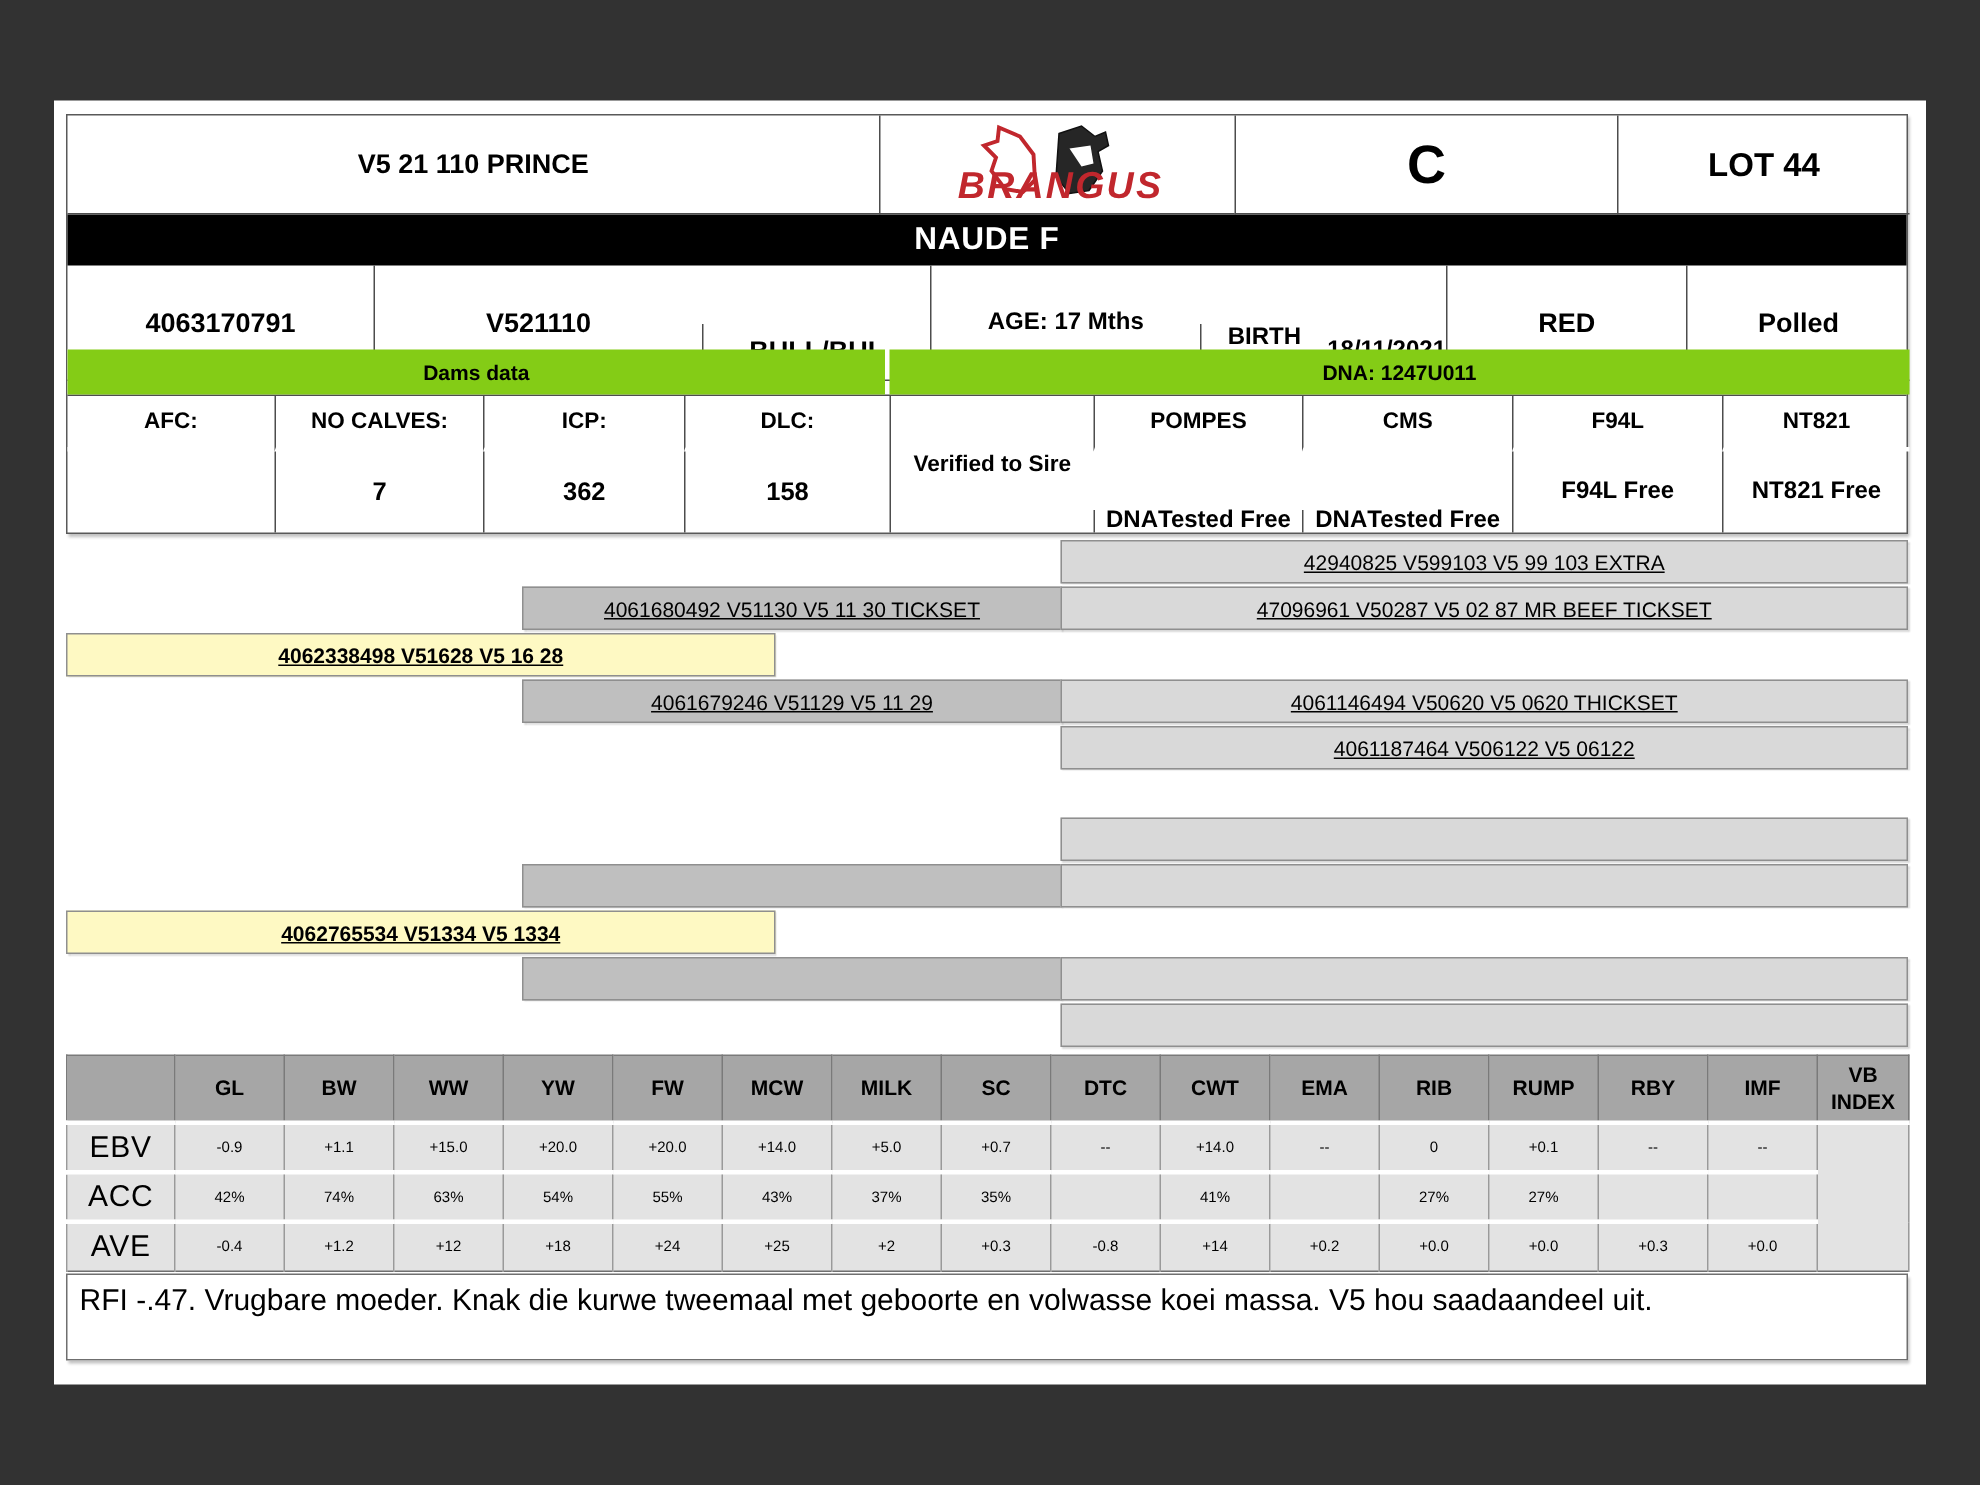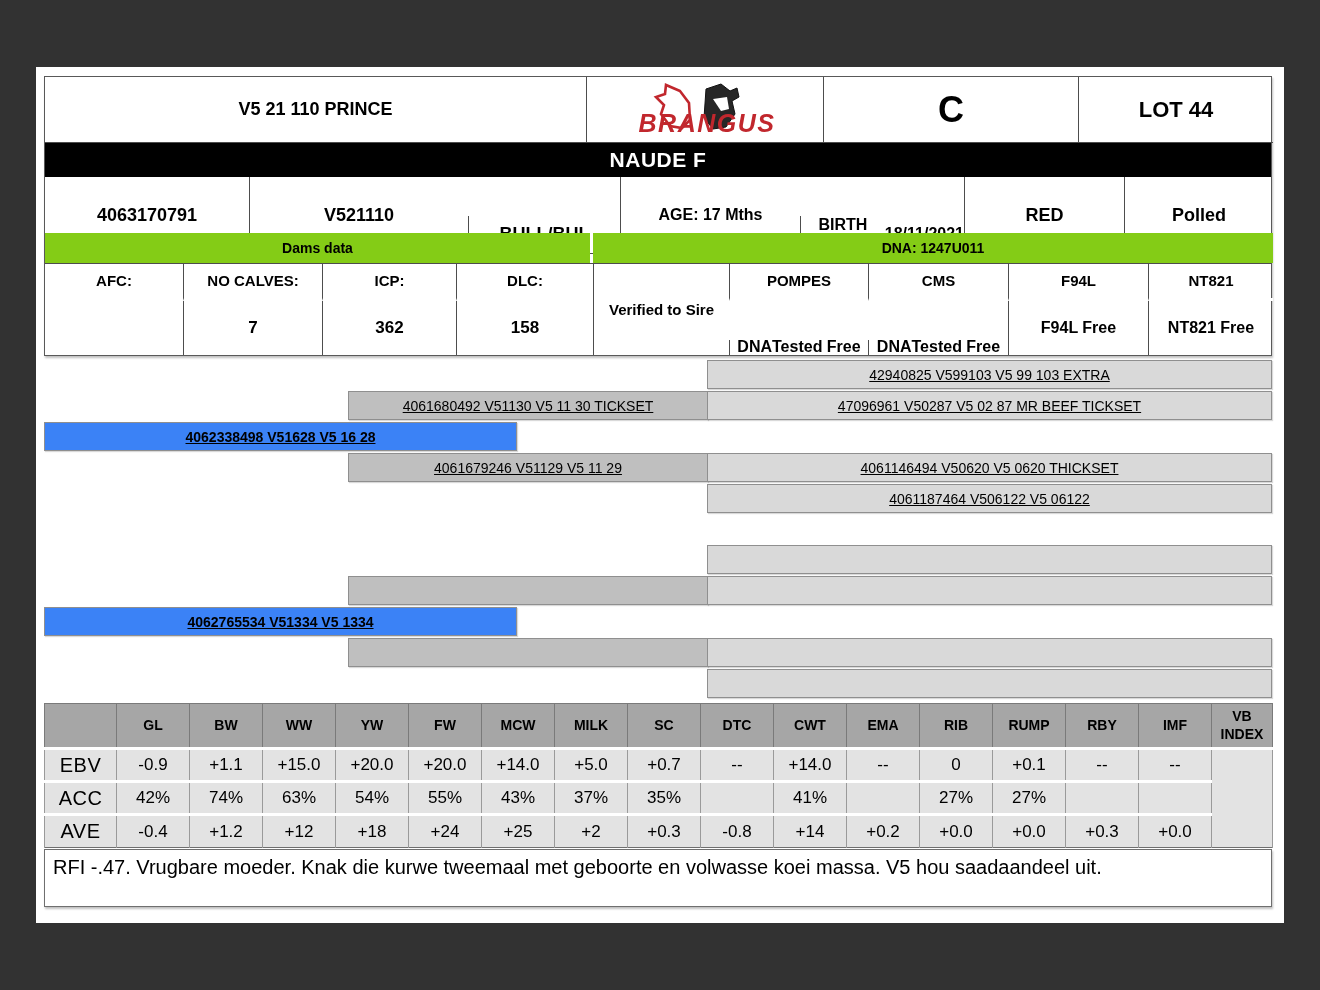--- a/index.html
+++ b/index.html
@@ -43,31 +43,31 @@
   .val { font-size: 17px !important; }
   .testres { font-size: 16px !important; }
 
   
   .ped { position: relative; height: 347px; padding-top: 4px; width: 1228px; }
   .ped-row { position: relative; height: 29px; margin-bottom: 2px; }
   .ped-gap { height: 30px; }
   .bar { position: absolute; top: 0; height: 29px; display: flex; align-items: center;
          justify-content: center; border: 1px solid #8f8f8f; font-size: 14px;
          box-shadow: 1px 1px 1px rgba(0,0,0,.15); text-decoration: underline; }
-  .bar-left  { left: 0;     width: 473px; background: #3b82f6; font-weight: bold; }
+  .bar-left  { left: 0;     width: 473px; background: #fef9c3; font-weight: bold; }
   .bar-mid   { left: 304px; width: 360px; background: #bfbfbf; }
   .bar-right { left: 663px; width: 565px; background: #d9d9d9; }
 
   
   table.ebv { width: 1228px; border-collapse: collapse; table-layout: fixed;
               border: 1px solid #6f6f6f; }
   table.ebv th, table.ebv td { padding: 0; text-align: center; vertical-align: middle; }
   table.ebv th { background: #a6a6a6; height: 45px; font-size: 14px; font-weight: bold;
                  border: 1px solid #7a7a7a; line-height: 1.25; }
-  table.ebv td { background: #e3e3e3; height: 33px; font-size: 17px;
+  table.ebv td { background: #e3e3e3; height: 33px; font-size: 10px;
                  border-left: 1px solid #9a9a9a; border-right: 1px solid #9a9a9a;
                  border-top: 3px solid #ffffff; }
   table.ebv td.rowlab { font-size: 20px; letter-spacing: .5px; }
   table.ebv td.vbcell { border-top: 3px solid #ffffff; }
 
   
   .note-box { width: 1228px; min-height: 58px; border: 1px solid #6f6f6f; margin-top: 1px;
               padding: 3px 8px; font-size: 20px; line-height: 1.4; text-align: left;
               box-shadow: 1px 2px 2px rgba(0,0,0,.25); }
 

